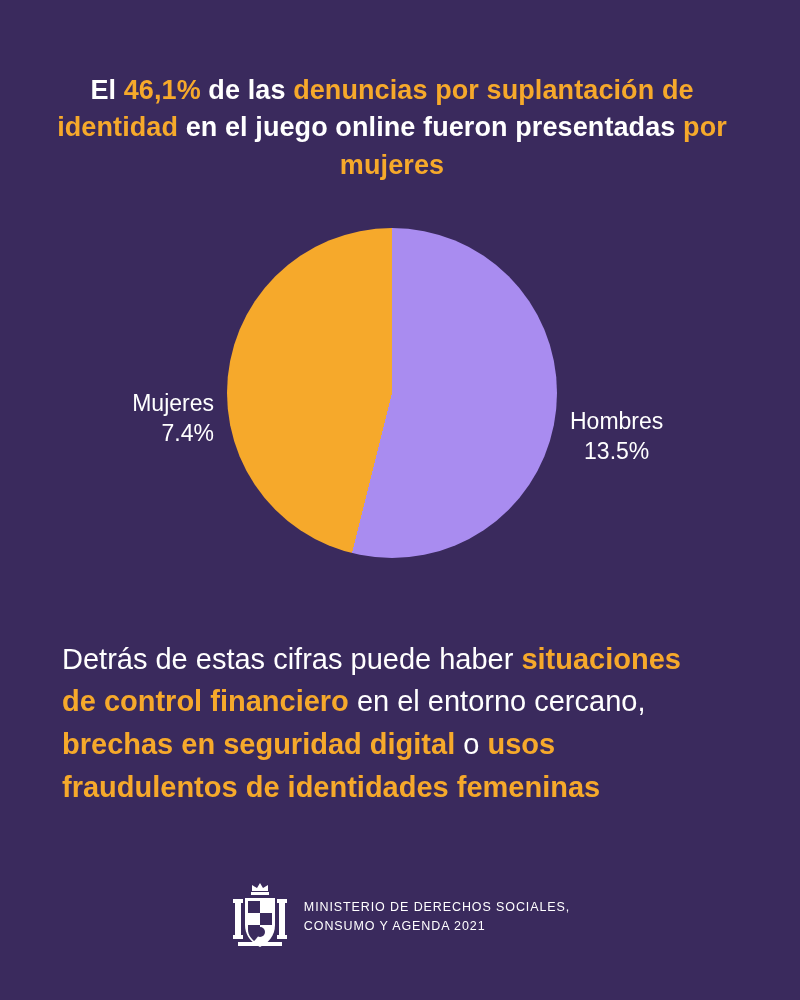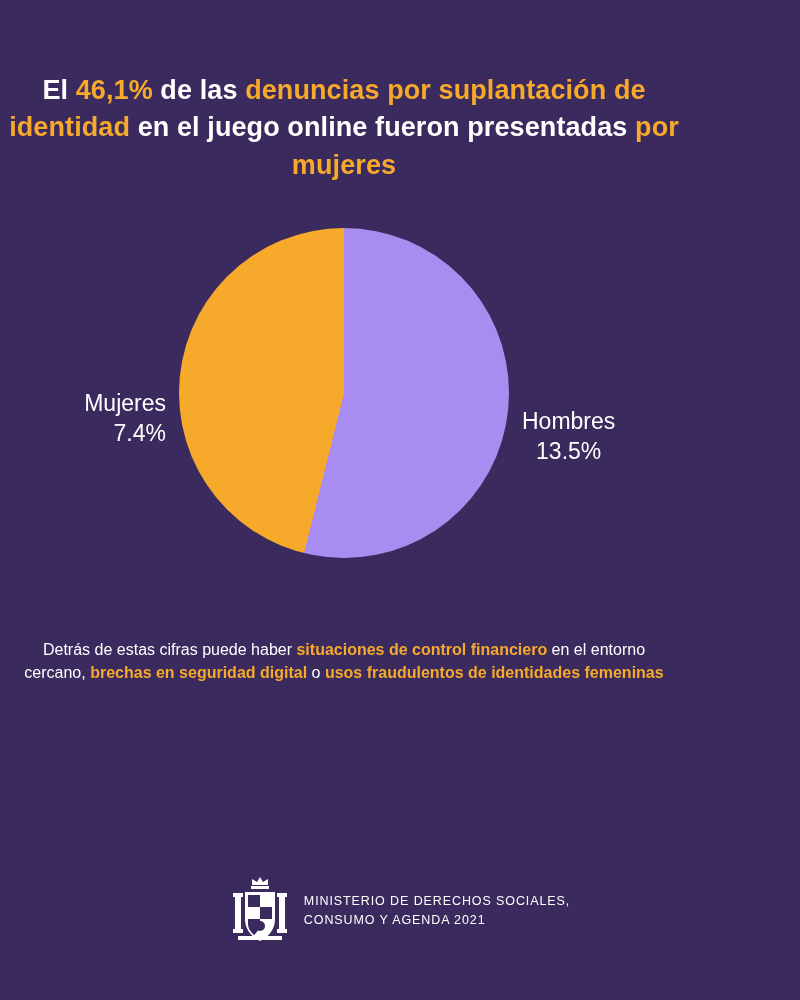--- a/index.html
+++ b/index.html
@@ -14,20 +14,21 @@
     overflow: hidden;
     position: relative;
   }
   .page {
     width: 688px;
     height: 1000px;
     position: relative;
     display: flex;
     flex-direction: column;
     align-items: center;
+    padding-left: 48px;
   }
 
   
   .headline {
     margin-top: 72px;
     width: 700px;
     text-align: center;
     font-size: 27px;
     font-weight: bold;
     line-height: 1.38;
@@ -77,32 +78,32 @@
   .label-hombres {
     left: 578px;
     top: 178px;
     text-align: center;
   }
 
   
   .footnote {
     margin-top: 60px;
     width: 660px;
-    text-align: center;
-    font-size: 16px;
+    text-align: left;
+    font-size: 29px;
     line-height: 1.47;
     color: #ffffff;
   }
   .fn-accent { color: #f6a92b; font-weight: bold; }
 
   
   .footer {
     position: absolute;
     left: 0;
-    bottom: 52px;
+    bottom: 46px;
     width: 800px;
     display: flex;
     flex-direction: row;
     align-items: center;
     justify-content: center;
     gap: 14px;
   }
   .crest {
     width: 60px;
     height: 74px;

